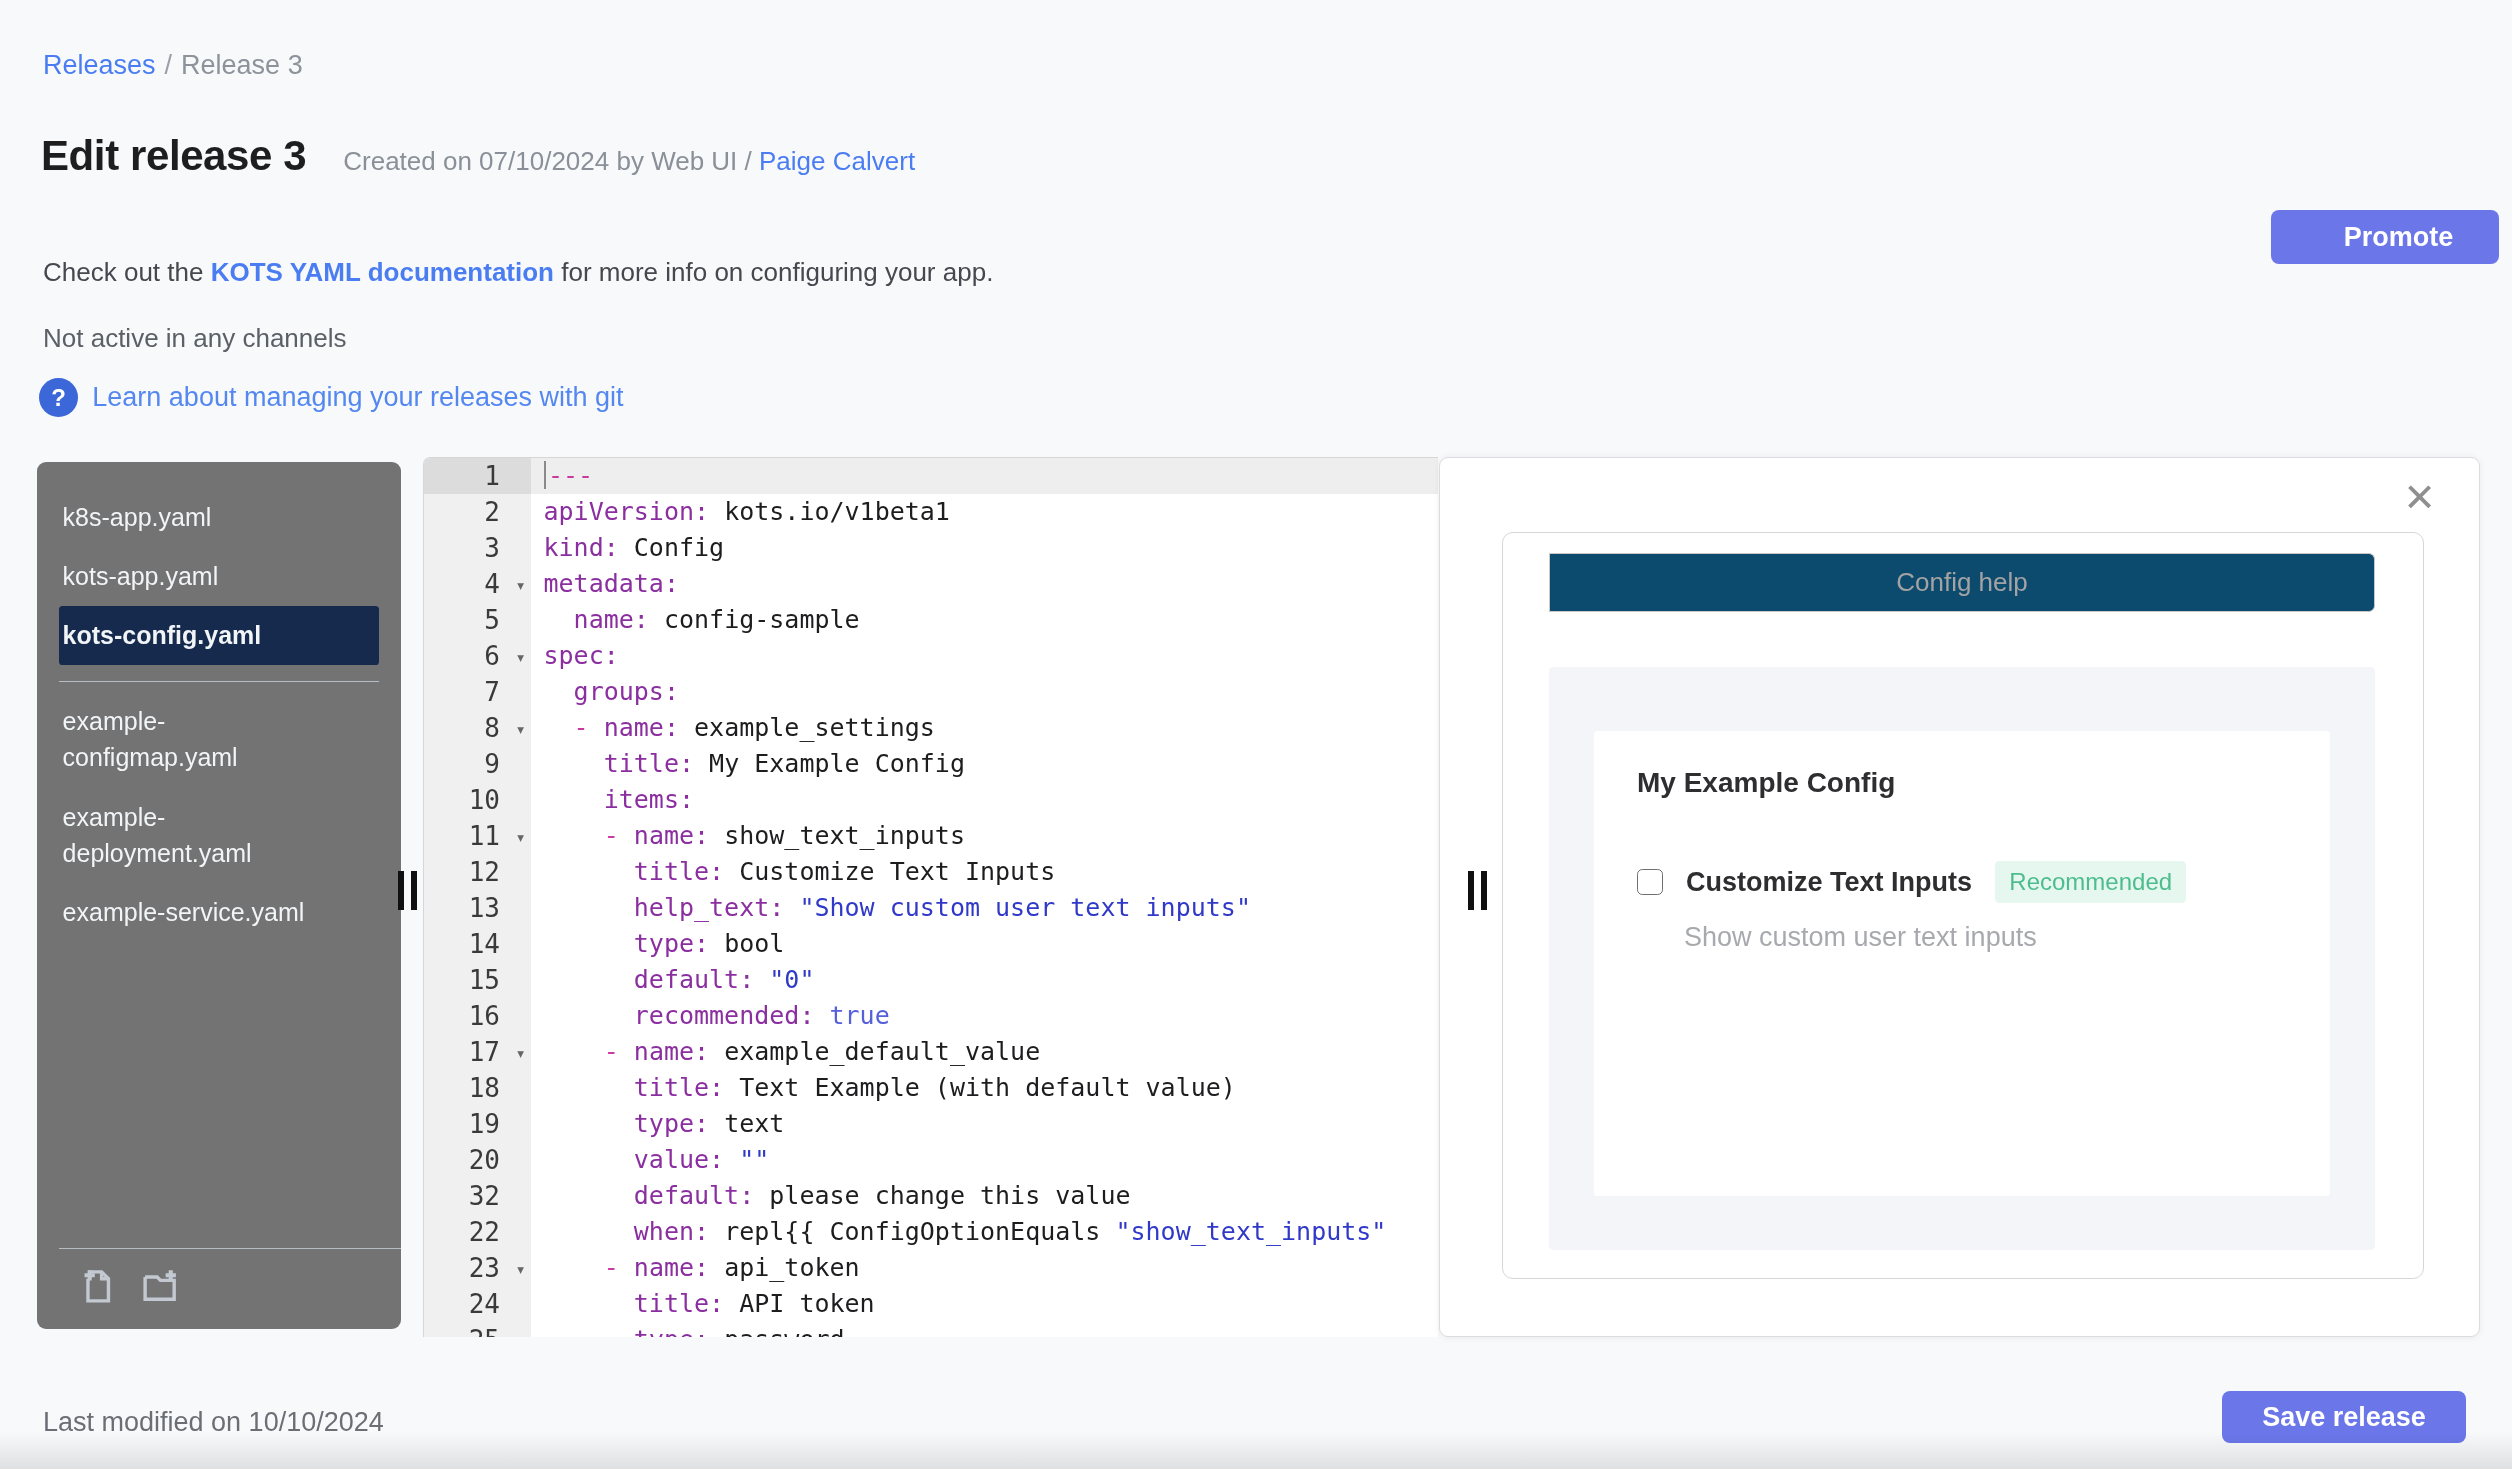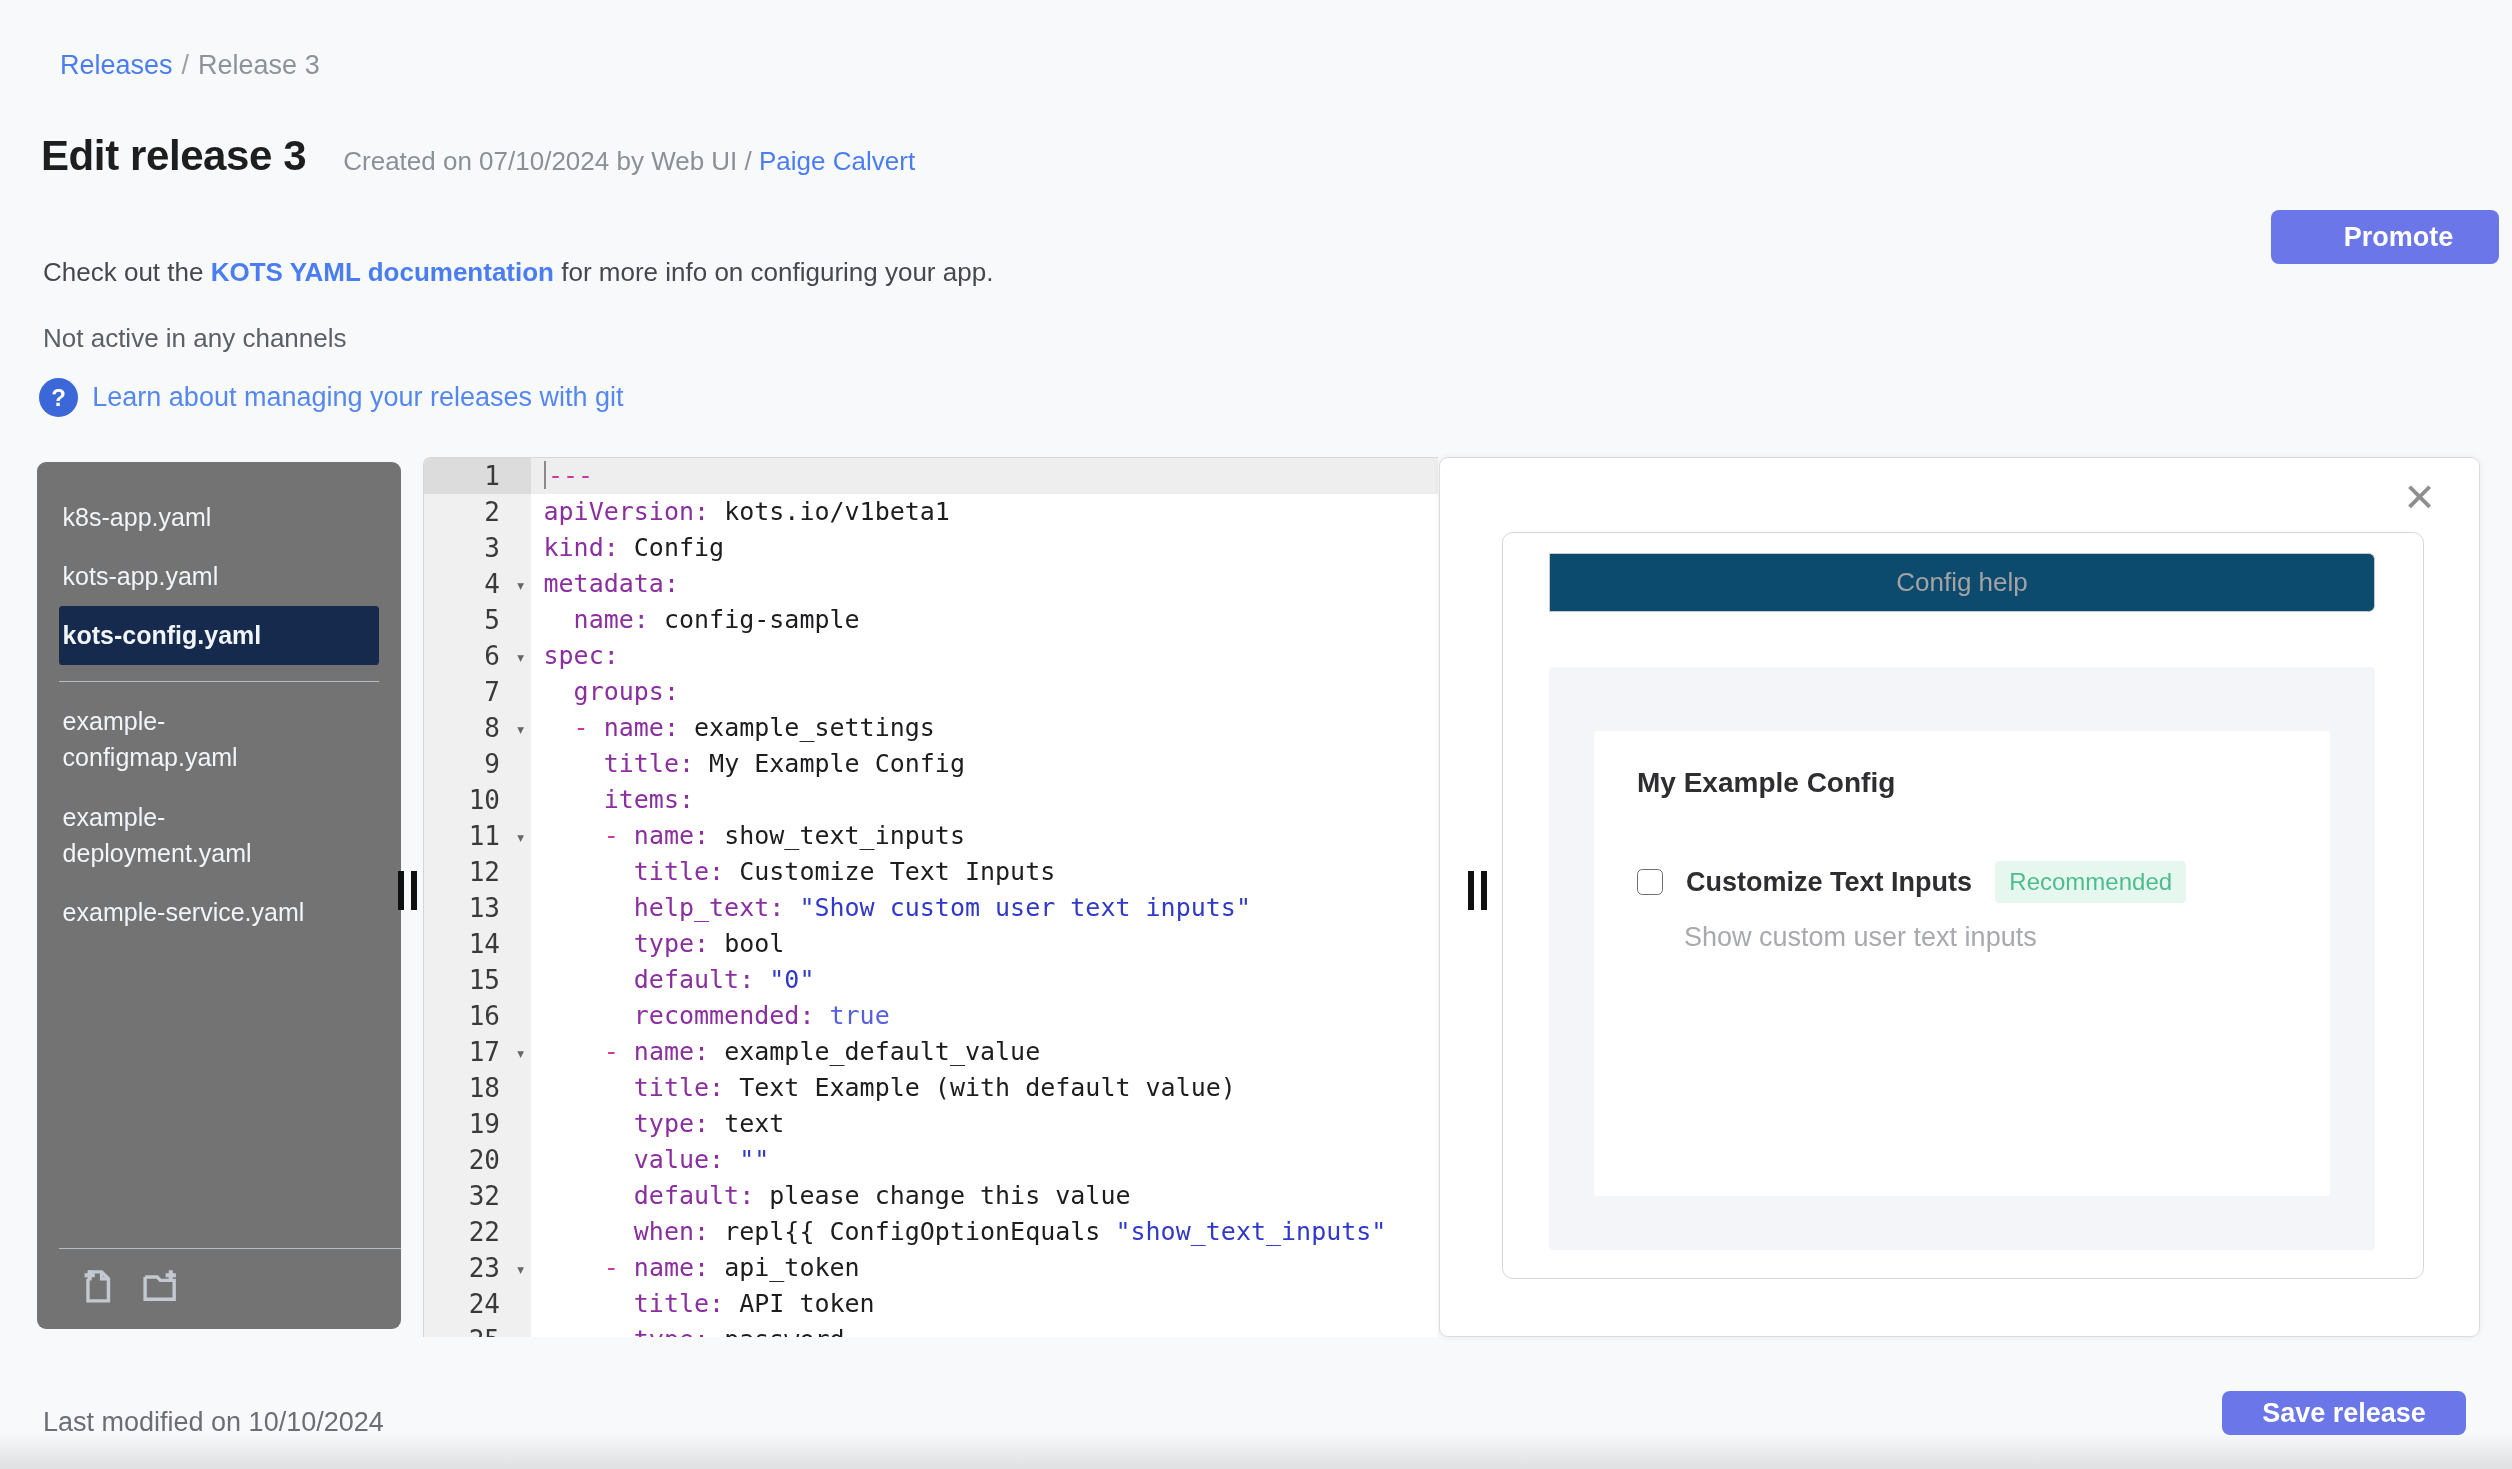--- a/index.html
+++ b/index.html
@@ -6,38 +6,38 @@
   body{
     width:2512px;height:1469px;position:relative;overflow:hidden;
     background:#f8f9fb;
     font-family:"Liberation Sans", sans-serif;
     -webkit-font-smoothing:antialiased;
   }
   .abs{position:absolute;}
   a{text-decoration:none;cursor:pointer;}
 
   
-  .breadcrumb{left:60px;top:50px;font-size:27px;color:#8d939b;}
+  .breadcrumb{left:43px;top:50px;font-size:27px;color:#8d939b;}
   .breadcrumb .bc-link{color:#4a7df2;}
   .breadcrumb .bc-sep{margin:0 9px;color:#9aa0a8;}
   .title-row{left:41px;top:132px;display:flex;align-items:baseline;gap:37px;}
   .page-title{font-size:42px;font-weight:800;color:#1e1e1e;letter-spacing:-0.4px;}
   .created{font-size:26px;color:#8a9098;}
   .created a{color:#4a7df2;}
   .docs-line{left:43px;top:257px;font-size:26px;color:#45494f;}
   .docs-line a{color:#4a7df2;font-weight:600;}
   .status-line{left:43px;top:323px;font-size:26px;color:#5b6067;}
   .git-line{left:39px;top:378px;display:flex;align-items:center;gap:14.3px;}
   .q-icon{width:39px;height:39px;border-radius:50%;background:#3c67d8;color:#fff;
     font-size:24px;font-weight:700;display:flex;align-items:center;justify-content:center;}
   .git-line a{color:#5488f0;font-size:27px;}
   .btn{background:#6b76e9;color:#fff;font-weight:700;font-size:27px;border:none;
     border-radius:8px;display:flex;align-items:center;justify-content:center;cursor:pointer;}
   .promote-btn{left:2271px;top:210px;width:201px;height:54px;padding-left:27px;}
-  .save-btn{left:2222px;top:1391px;width:244px;height:44px;}
+  .save-btn{left:2222px;top:1391px;width:244px;height:52px;}
 
   
   .sidebar{left:37px;top:462px;width:364px;height:867px;background:#737373;border-radius:9px;
     padding-top:25px;box-sizing:border-box;}
   .file-list{list-style:none;margin:0;padding:0;}
   .file-list li{margin:0 22px;padding:11.6px 3.6px 11.6px 3.6px;font-size:25px;color:#f2f5f8;
     line-height:1.45;cursor:pointer;border-radius:3.6px;}
   .file-list li .fname{display:inline-block;}
   .file-list li.selected{background:#152a4c;font-weight:700;}
   .side-divider{border:none;border-top:0.9px solid #c2c9d2;opacity:.85;margin:16px 22px 9px 22px;}

